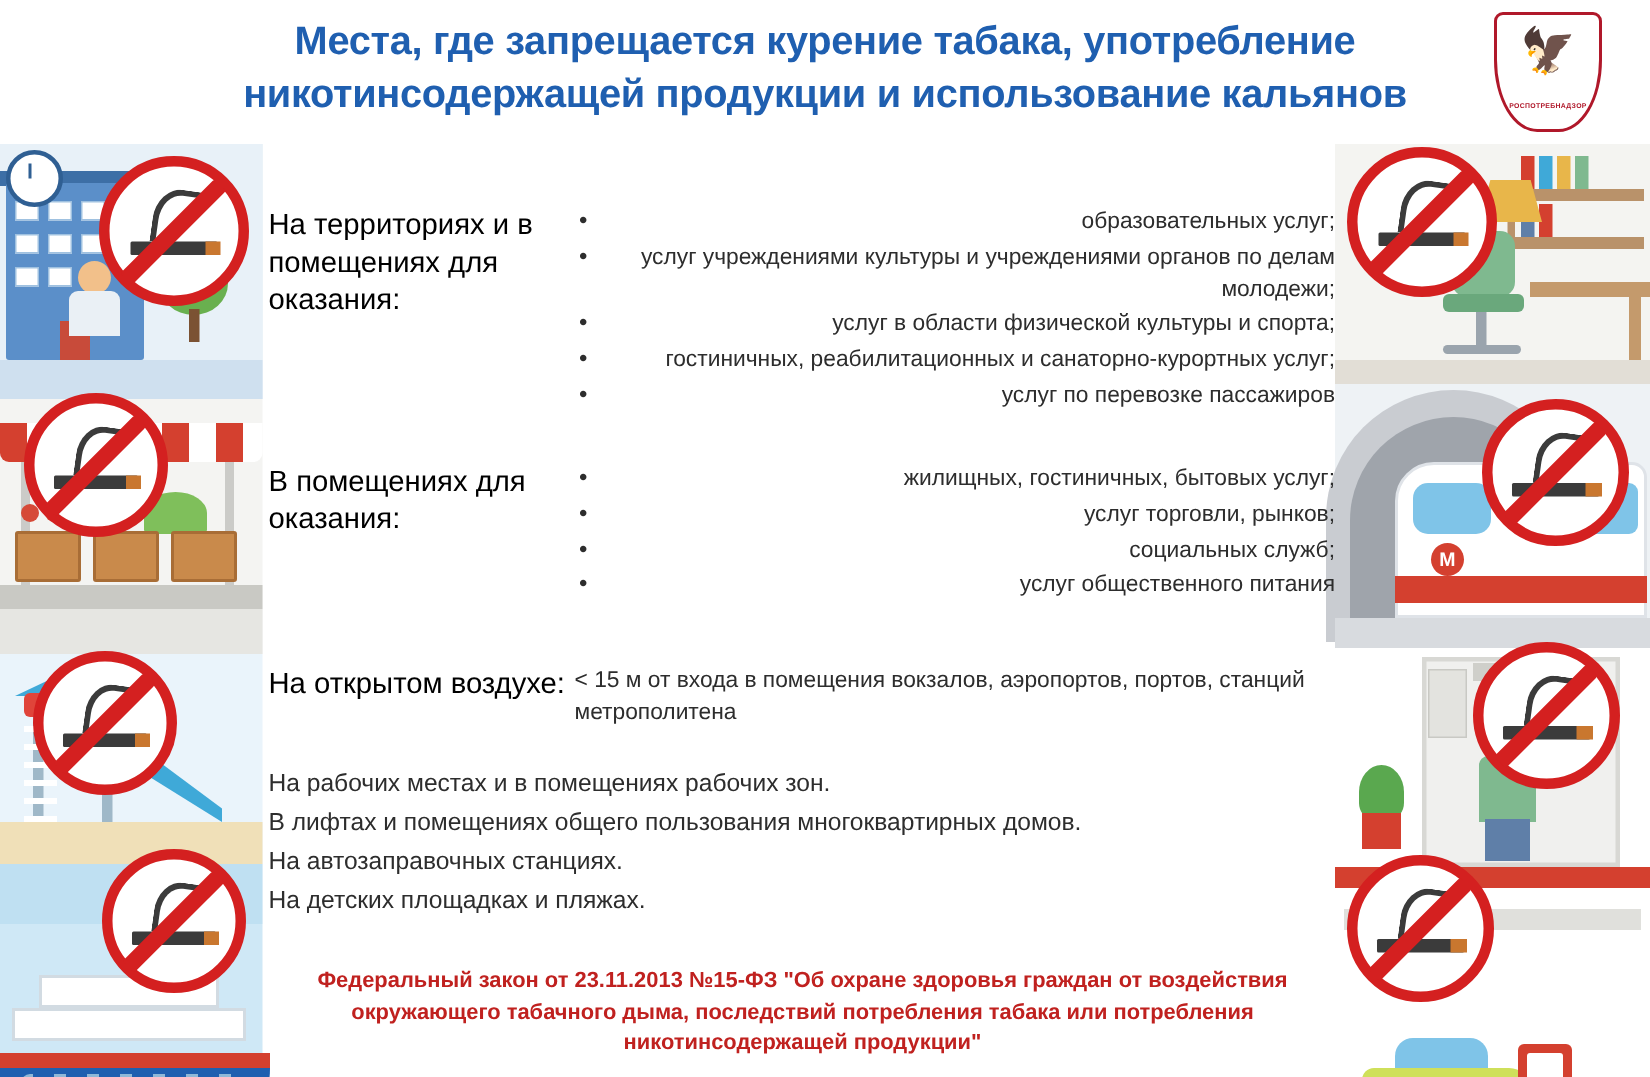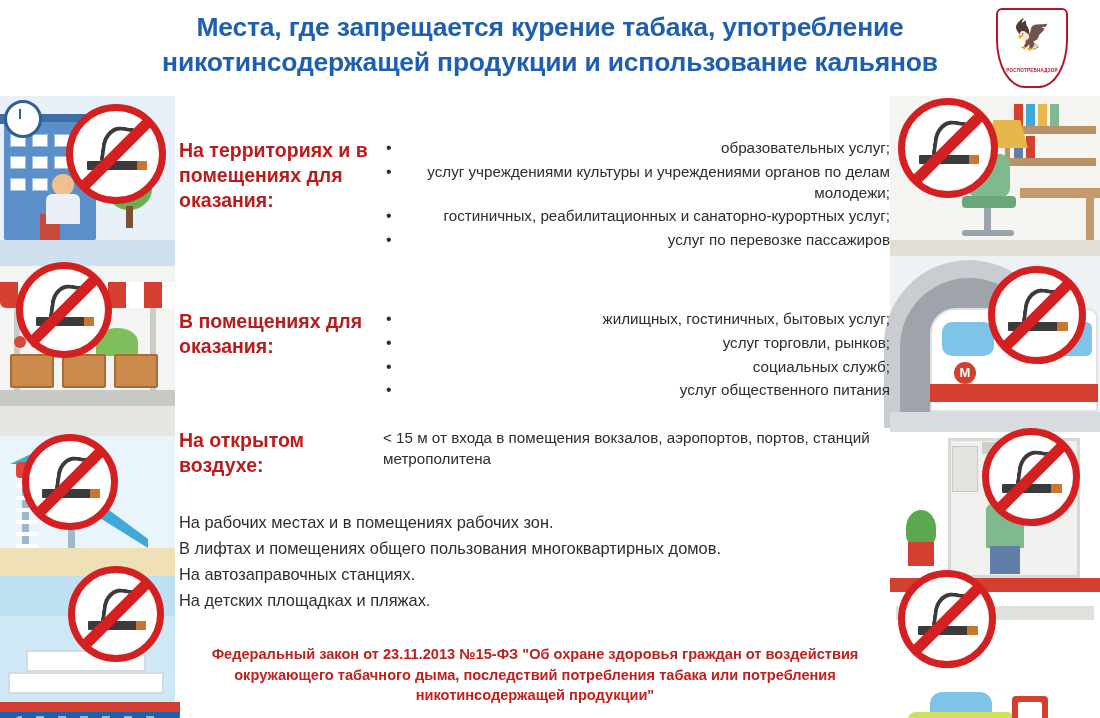--- a/index.html
+++ b/index.html
@@ -328,22 +328,22 @@
     height: 586px;
   }
   .row {
     position: absolute;
     left: 0;
     width: 715px;
     display: flex;
   }
   .row .head {
     width: 208px;
-    color: #b91c1c;
-    font-weight: bold;
+    color: #000000;
+    font-weight: normal;
     font-size: 19.5px;
     line-height: 1.28;
     padding-left: 4px;
     box-sizing: border-box;
   }
   .row .body {
     flex: 1;
     font-size: 15.2px;
     color: #2d2d2d;
     line-height: 1.37;
@@ -565,39 +565,40 @@
   </div>
 
   <div class="content">
 
     <div class="row" style="top:6px;">
       <div class="head">На территориях и в помещениях для оказания:</div>
       <div class="body">
         <ul class="bul">
           <li>образовательных услуг;</li>
           <li>услуг учреждениями культуры и учреждениями органов по делам молодежи;</li>
+          <li>услуг в области физической культуры и спорта;</li>
           <li>гостиничных, реабилитационных и санаторно-курортных услуг;</li>
           <li>услуг по перевозке пассажиров</li>
         </ul>
       </div>
     </div>
 
     <div class="row" style="top:177px;">
       <div class="head">В помещениях для оказания:</div>
       <div class="body">
         <ul class="bul">
           <li>жилищных, гостиничных, бытовых услуг;</li>
           <li>услуг торговли, рынков;</li>
           <li>социальных служб;</li>
           <li>услуг общественного питания</li>
         </ul>
       </div>
     </div>
 
-    <div class="row" style="top:296px;">
+    <div class="row" style="top:312px;">
       <div class="head">На открытом воздухе:</div>
       <div class="body">
         <div class="plain">&lt; 15 м от входа в помещения вокзалов, аэропортов, портов, станций метрополитена</div>
       </div>
     </div>
 
     <div class="bottomlist">
       <div>На рабочих местах и в помещениях рабочих зон.</div>
       <div>В лифтах и помещениях общего пользования многоквартирных домов.</div>
       <div>На автозаправочных станциях.</div>

